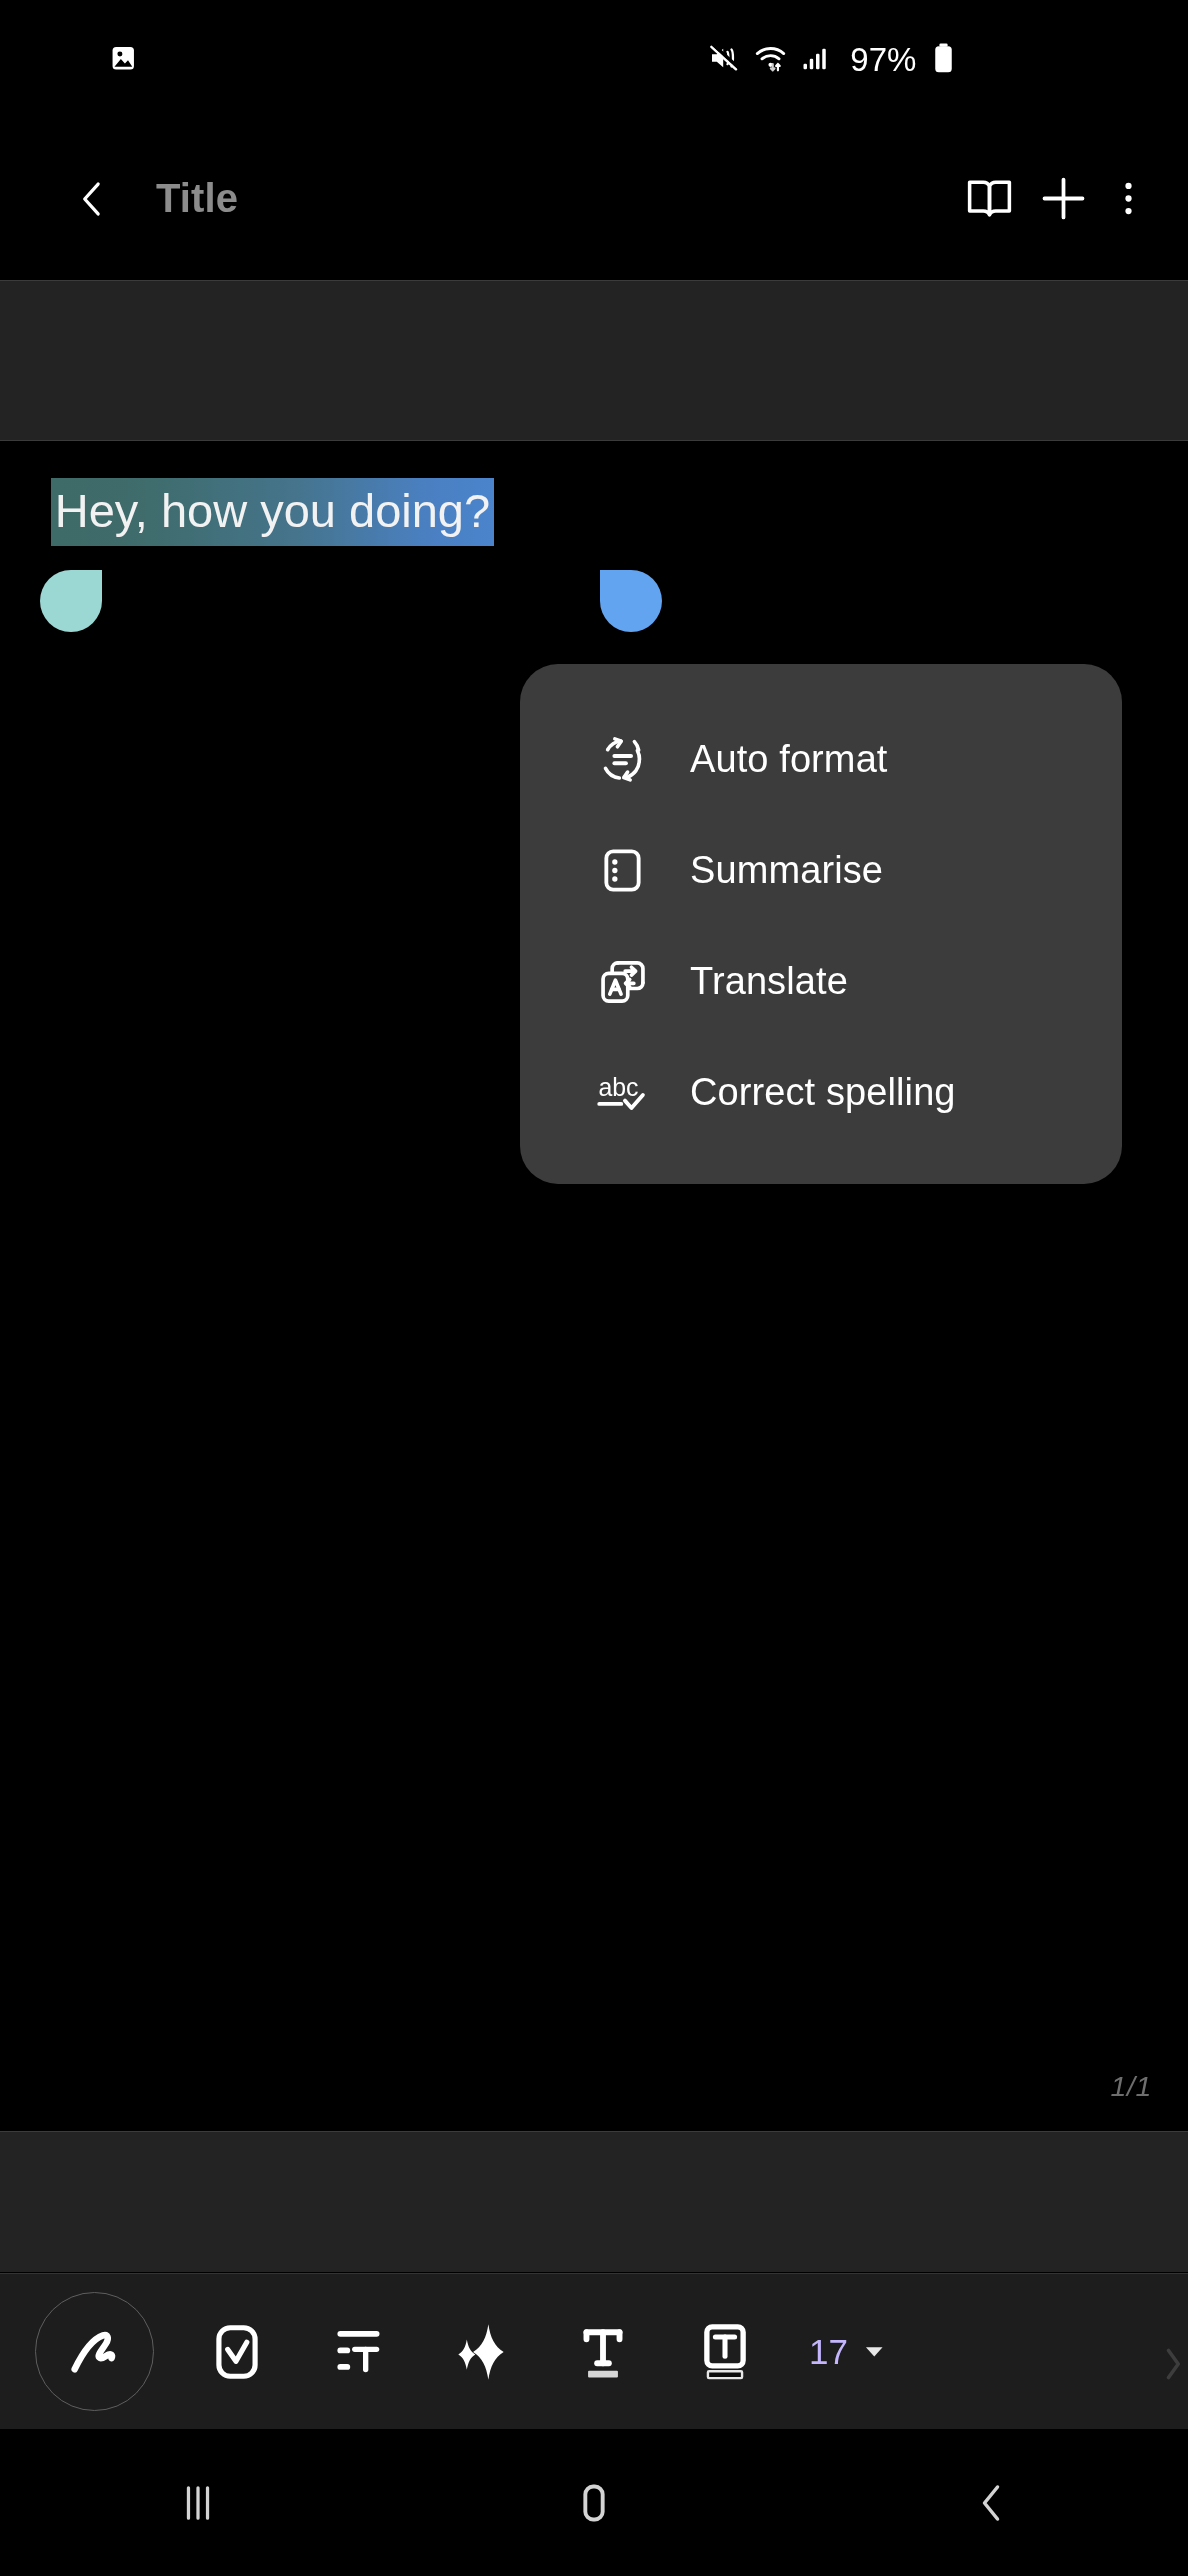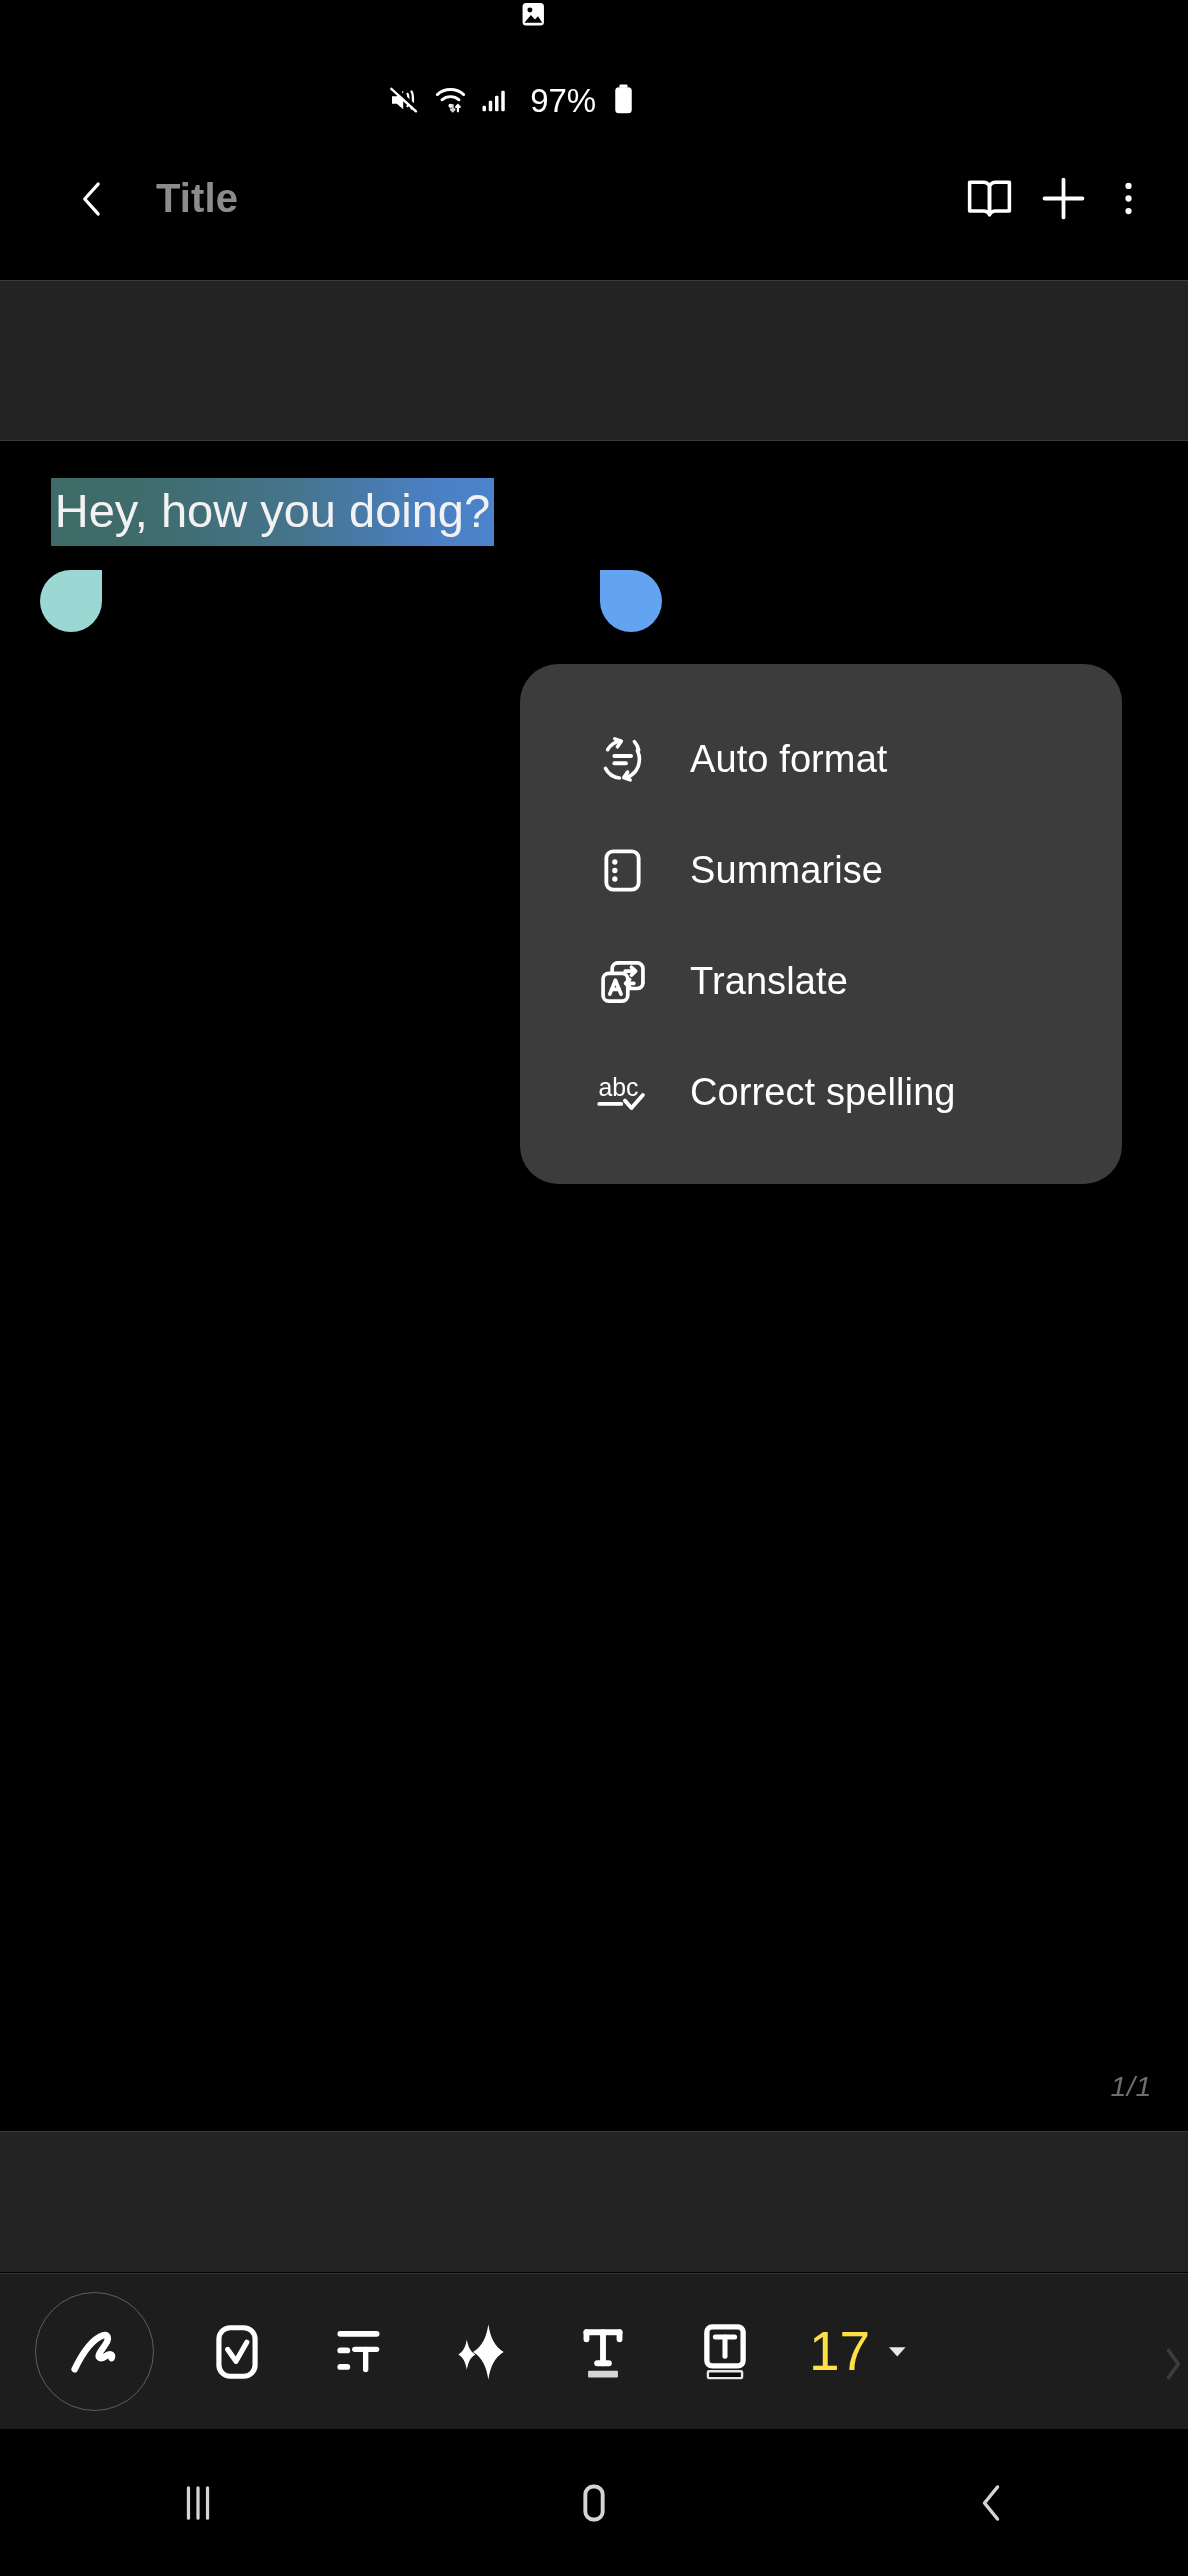--- a/index.html
+++ b/index.html
@@ -16,21 +16,20 @@
     background:#000;
   }
 
   
   .status-bar{
     position:absolute; top:0; left:0;
     width:994px; height:118px;
     display:flex; align-items:center;
     justify-content:space-between;
     padding:0 37px 0 68px;
-    flex-direction:column;
   }
   .status-left{ display:flex; align-items:center; gap:16px; }
   .status-right{ display:flex; align-items:center; gap:13.6px; }
   .battery-pct{
     color:#fff; font-size:33px; font-weight:400; line-height:1;
     margin-left:6.2px;
   }
   .ic{ display:block; }
 
   
@@ -169,21 +168,21 @@
     display:flex; align-items:center; justify-content:center;
     flex:0 0 79px;
     margin-left:43px;
   }
   .tb-fontsize{
     display:flex; align-items:center;
     margin-left:45px;
     gap:12.4px;
   }
   .tb-fontsize .val{
-    color:#fde047; font-size:55px; line-height:1;
+    color:#c4b5fd; font-size:35px; line-height:1;
   }
   .tb-scroll-hint{
     position:absolute; right:3.7px; top:72px;
   }
 
   
   .navbar{
     position:absolute; top:2429px; left:0;
     width:1189px; height:147px;
     background:#000;

